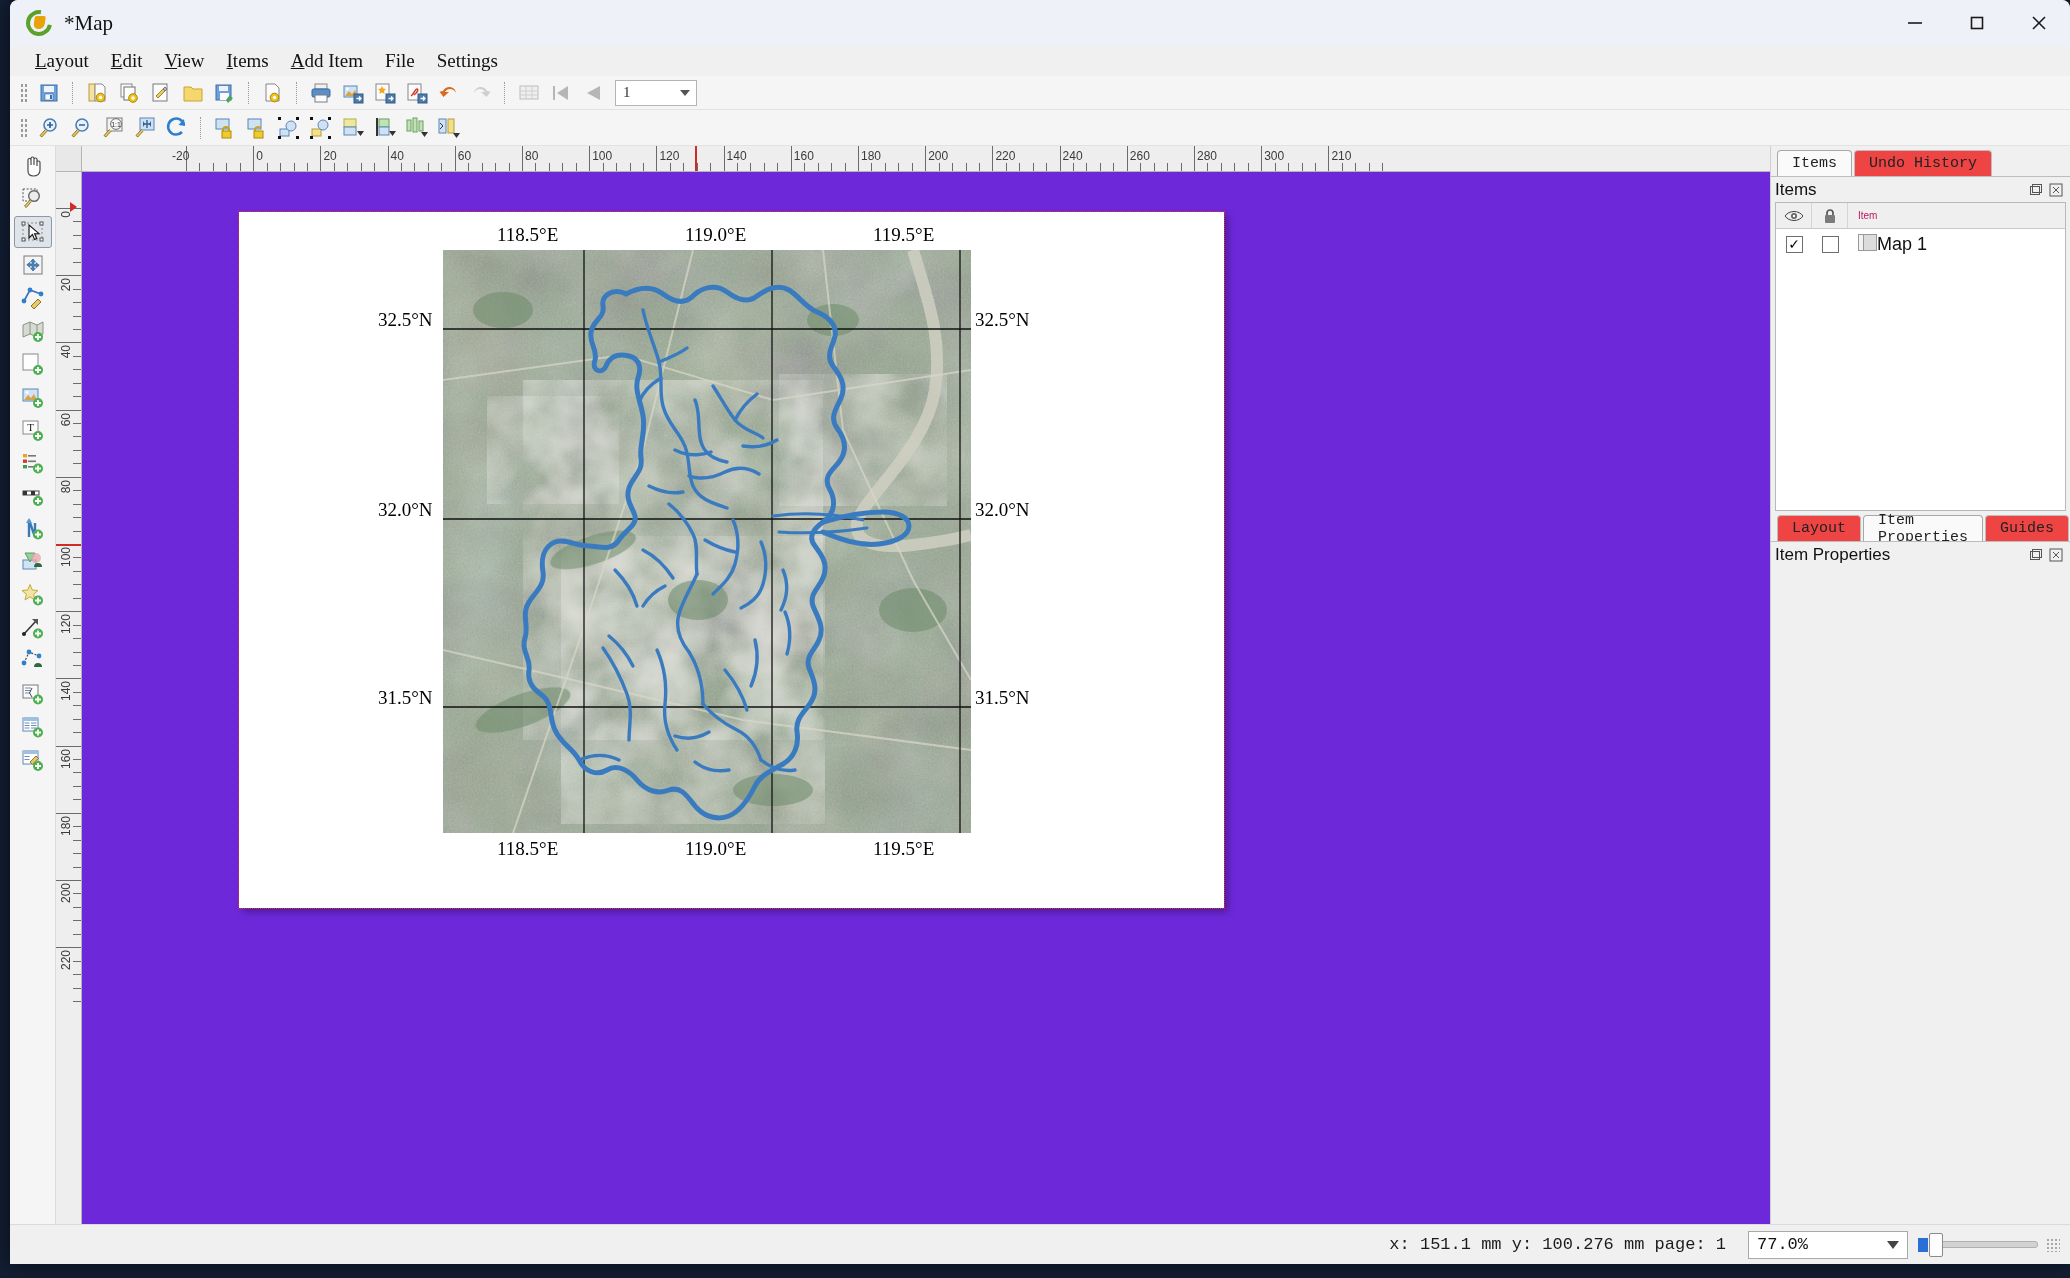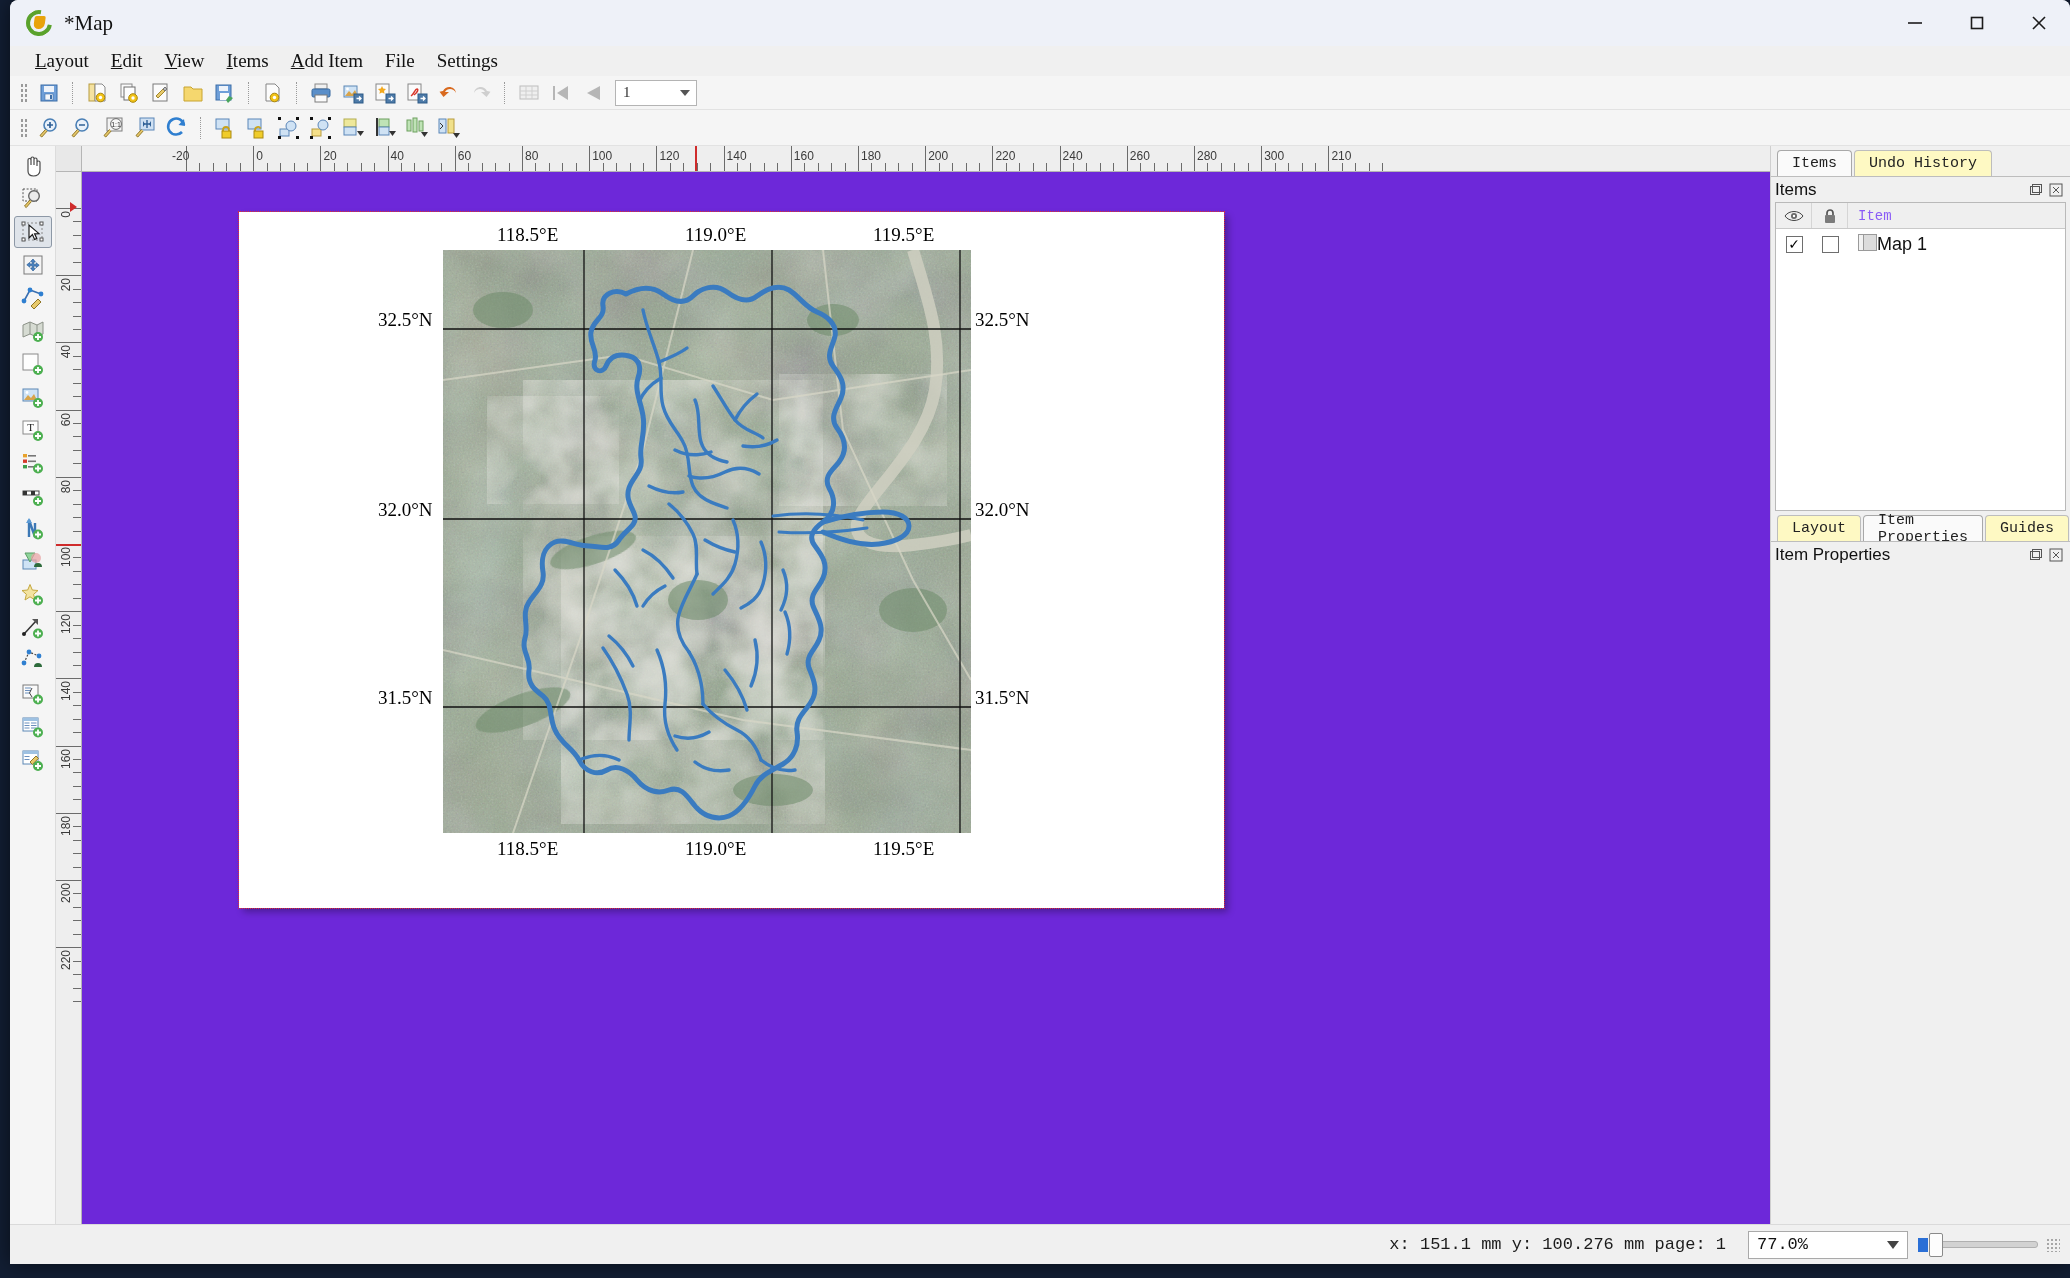--- a/index.html
+++ b/index.html
@@ -214,21 +214,21 @@
     display: flex; align-items: flex-end;
     height: 30px; min-height: 30px;
     padding-left: 6px; padding-top: 4px;
     background: #f0f0f0;
   }
   .dock-tab {
     height: 26px; padding: 0 14px;
     display: flex; align-items: center;
     font-family: "Liberation Mono", monospace;
     font-size: 15px; color: #222;
-    background: #fef9c3;
+    background: #ef4444;
     border: 1px solid #bdbdbd; border-bottom: none;
     border-radius: 4px 4px 0 0;
     margin-right: 2px; cursor: default;
   }
   .dock-tab.sel { background: #fafafa; border-color: #a8a8a8; }
   .dock-title {
     height: 26px; min-height: 26px;
     display: flex; align-items: center;
     padding: 0 6px 0 4px;
     font-size: 17px; color: #111;
@@ -248,21 +248,21 @@
     display: flex; flex-direction: column;
     min-height: 0;
   }
   .items-head {
     display: flex; height: 26px; min-height: 26px;
     background: #efefef; border-bottom: 1px solid #c9c9c9;
   }
   .ih-cell {
     display: flex; align-items: center; justify-content: center;
     border-right: 1px solid #d5d5d5;
-    font-family: Liberation Mono, monospace; font-size: 14px; color: #8b5cf6;
+    font-family: Liberation Sans, sans-serif; font-size: 10px; color: #be185d;
   }
   .ih-eye { width: 36px; }
   .ih-lock { width: 36px; }
   .ih-item { flex: 1; justify-content: flex-start; padding-left: 10px; border-right: none; }
   .items-row { display: flex; height: 30px; align-items: center; }
   .ir-cell { display: flex; align-items: center; justify-content: center; }
   .ir-eye { width: 36px; }
   .ir-lock { width: 36px; }
   .ir-item { flex: 1; justify-content: flex-start; padding-left: 10px; }
   .chk {

